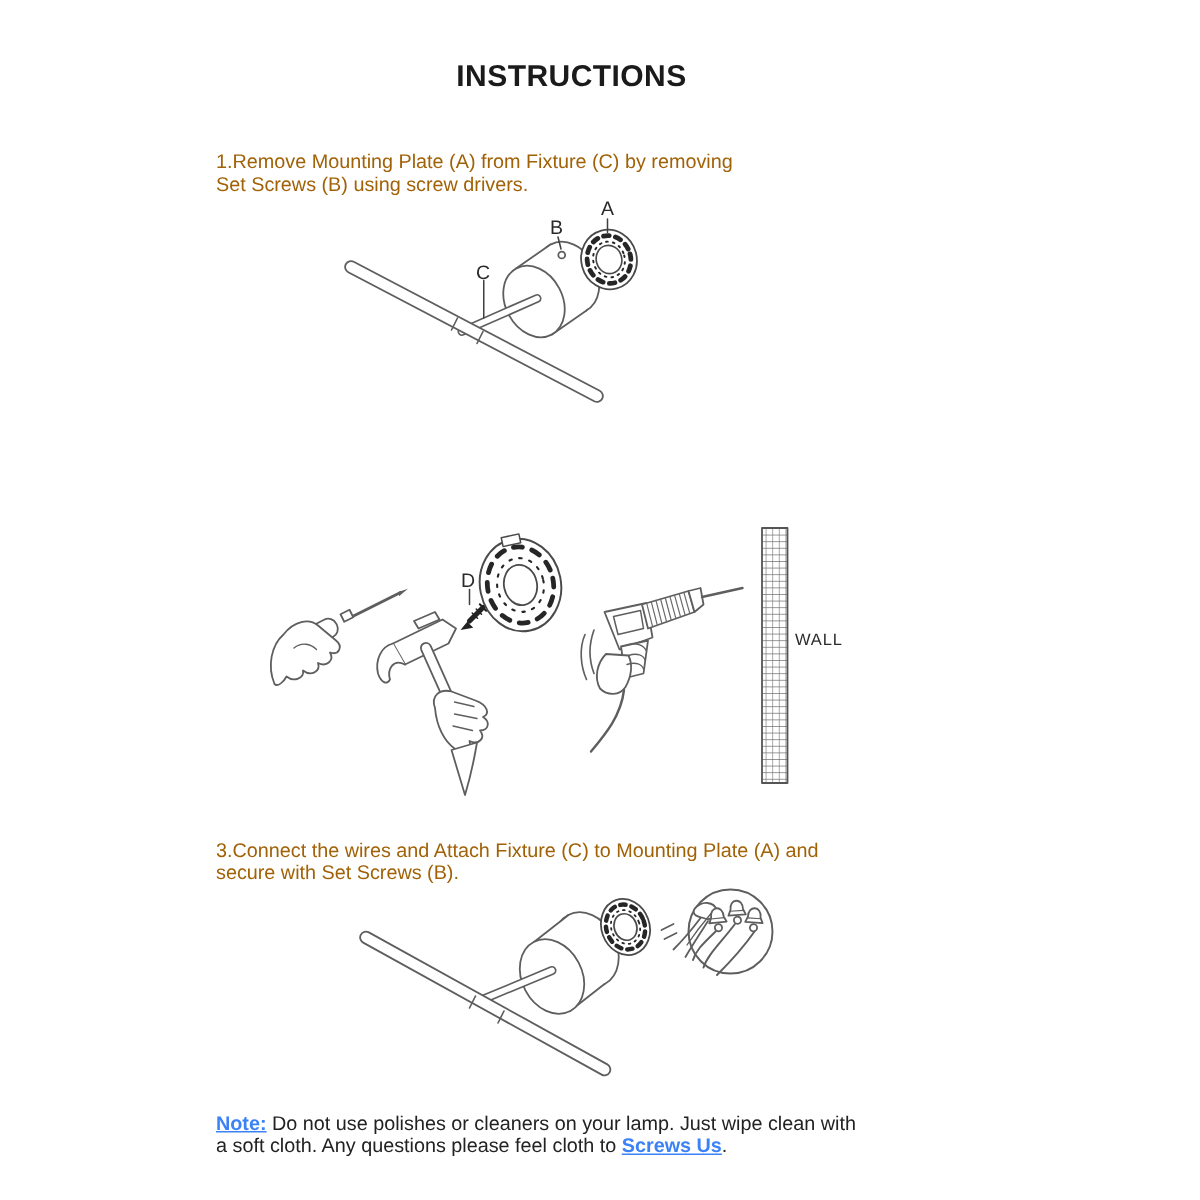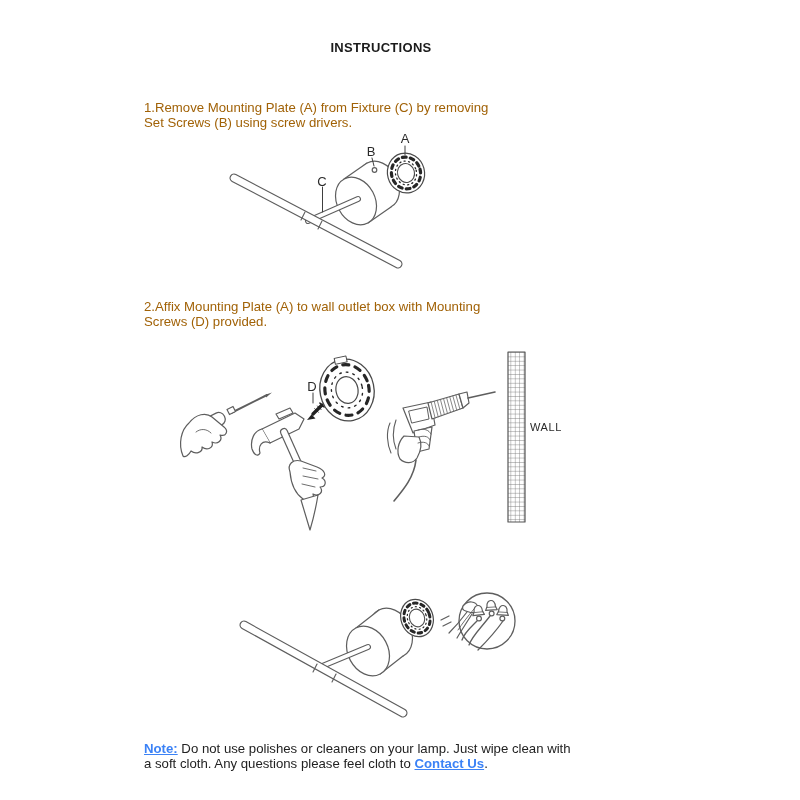--- a/index.html
+++ b/index.html
@@ -4,21 +4,21 @@
 <style>
   html,body { margin:0; padding:0; background:#ffffff; }
   .page {
     position:relative; width:800px; height:800px; margin:0 auto;
     background:#ffffff; overflow:hidden;
     font-family:"Liberation Sans","DejaVu Sans",sans-serif;
     color:#212121;
   }
   .title {
     position:absolute; top:40px; left:0; width:762px; text-align:center;
-    font-size:13px; font-weight:bold; letter-spacing:0.3px; color:#1b1b1b;
+    font-size:20px; font-weight:bold; letter-spacing:0.3px; color:#1b1b1b;
   }
   .step {
     position:absolute; left:144px; font-size:13.2px; line-height:15px;
     white-space:pre-line; color:#a16207;
   }
   #step1 { top:100px; }
   #step2 { top:299px; }
   #step3 { top:559px; }
   .note {
     position:absolute; left:144px; top:741px; width:520px;
@@ -40,22 +40,22 @@
 </style>
 </head>
 <body>
 
 <div class="page">
 
   <div class="title">INSTRUCTIONS</div>
 
   <div class="step" id="step1">1.Remove Mounting Plate (A) from Fixture (C) by removing
 Set Screws (B) using screw drivers.</div>
-  <div class="step" id="step2">2.Affix Mounting Plate (A) to wall outlet box with Mounting
-Screws (D) provided.</div>
+  <div class="step" id="step3">3.Connect the wires and Attach Fixture (C) to Mounting Plate (A) and
+secure with Set Screws (B).</div>
 
   <div class="plabel" style="left:405px; top:131px;">A</div>
   <div class="plabel" style="left:371px; top:144px;">B</div>
   <div class="plabel" style="left:322px; top:174px;">C</div>
   <div class="plabel" style="left:312px; top:379px;">D</div>
   <div class="wall-label">WALL</div>
 
   <svg id="svg1" class="diagram" width="225" height="160" viewBox="210 125 225 160">
     <g stroke="#5e5e5e" stroke-width="1.2" fill="none" stroke-linecap="round" stroke-linejoin="round">
 
@@ -243,16 +243,16 @@
           <path d="M 477,621 C 470,628 464,633 462,640" stroke-width="1.3"></path>
           <path d="M 490,616 C 481,628 472,636 469,645" stroke-width="1.3"></path>
           <path d="M 503,621 C 494,634 485,643 478,650" stroke-width="1.3"></path>
         </g>
       </g>
     </g>
   </svg>
 
   <div class="note">
     <b>Note:</b><span> Do not use polishes or cleaners on your lamp. Just wipe clean with</span><br>
-    <span>a soft cloth. Any questions please feel cloth to </span><b>Contact Us</b><span>.</span>
+    <span>a soft cloth. Any questions please feel cloth to </span><b>Screws Us</b><span>.</span>
   </div>
 
 </div>
 
 </body></html>

